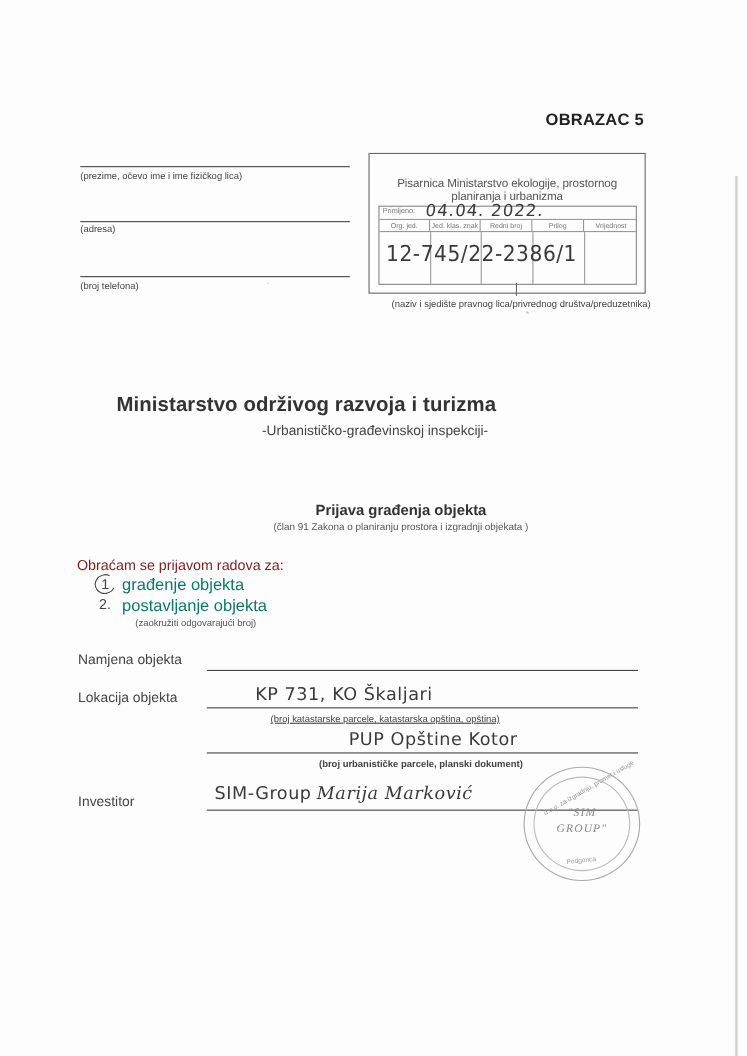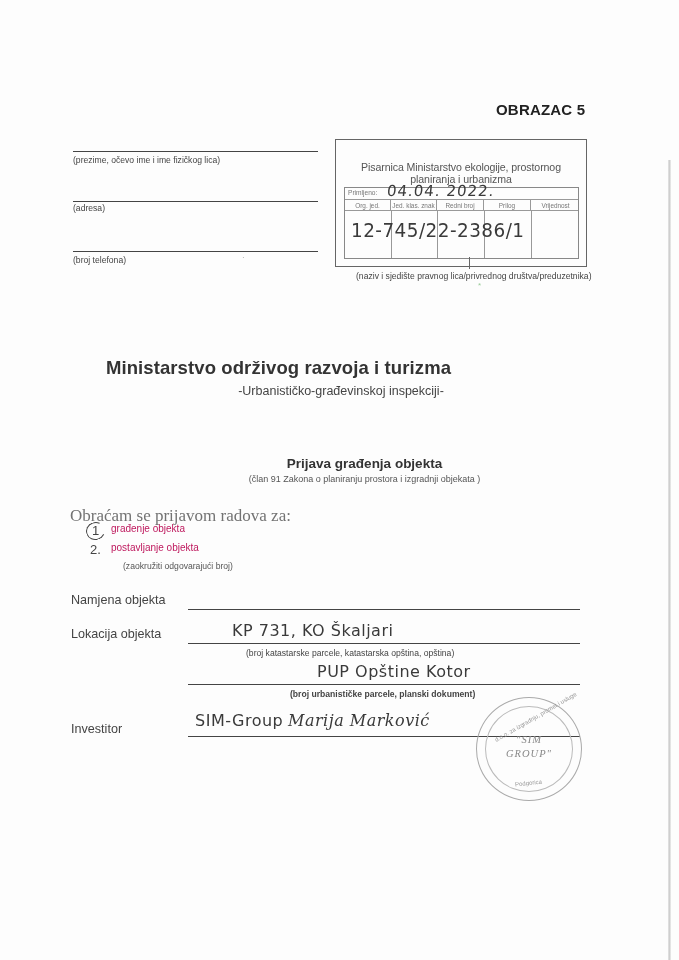--- a/index.html
+++ b/index.html
@@ -26,22 +26,22 @@
     .recv-date { position: absolute; left: 42px; top: -6px; font-size: 15px; letter-spacing: 1px; transform: skewX(-6deg); }
     .reg-no { position: absolute; left: 6px; top: 30px; font-size: 20px; letter-spacing: 0.5px; transform: scaleX(0.92); transform-origin: left; white-space: nowrap; }
     .stamp-tick { position: absolute; left: 133px; top: 117px; width: 1px; height: 12px; background: #666; }
 
     .ministry { left: 0; width: 557px; top: 357px; text-align: center; font-size: 18.5px; font-weight: bold; color: #333; letter-spacing: 0.1px; }
     .dept { left: 0; width: 652px; top: 384px; text-align: center; font-size: 12.5px; color: #444; padding-left: 30px; }
 
     .form-title { left: 0; width: 679px; top: 456px; text-align: center; font-size: 13.5px; font-weight: bold; color: #333; padding-left: 50px; }
     .form-sub { left: 0; width: 679px; top: 474px; text-align: center; font-size: 9px; color: #555; padding-left: 50px; }
 
-    .intro { left: 70px; top: 506px; font-size: 17px; color: #737373; font-family: Liberation Serif, serif; }
-    .opt { position: absolute; font-size: 10px; color: #be185d; }
+    .intro { left: 70px; top: 506px; font-size: 13px; color: #7f1d1d; }
+    .opt { position: absolute; font-size: 15px; color: #0f766e; }
     .opt-num { position: absolute; font-size: 13px; color: #444; }
     .circle { position: absolute; left: 86px; top: 522px; width: 19px; height: 18px; border: 1.2px solid #444; border-radius: 50%; border-right-color: transparent; transform: rotate(-20deg); }
     .hint { left: 107px; top: 561px; font-size: 8.6px; color: #555; margin-left: 16px; }
 
     .lbl { position: absolute; font-size: 12.6px; color: #444; }
     .ans { position: absolute; font-family: "DejaVu Sans", sans-serif; font-size: 16px; color: #3a3a3a; white-space: nowrap; letter-spacing: 0.5px; }
 
     
     .seal { position: absolute; left: 476px; top: 697px; width: 106px; height: 104px; border-radius: 50%; border: 1.2px solid #aaa; }
     .seal-inner { position: absolute; left: 8px; top: 8px; right: 8px; bottom: 8px; border-radius: 50%; border: 1px solid #bbb; }
@@ -107,21 +107,21 @@
 <div class="opt-num" style="left:90px; top:542px;">2.</div>
 <div class="opt" style="left:111px; top:542px;">postavljanje objekta</div>
 <div class="abs hint">(zaokružiti odgovarajući broj)</div>
 
 <div class="lbl" style="left:71px; top:593px;">Namjena objekta</div>
 <div class="line" style="left:188px; top:609px; width:392px;"></div>
 
 <div class="lbl" style="left:71px; top:627px;">Lokacija objekta</div>
 <div class="ans" style="left:232px; top:621px;">KP 731, KO Škaljari</div>
 <div class="line" style="left:188px; top:643px; width:392px;"></div>
-<div class="cap" style="left:246px; top:648px;">(broj katastarske parcele, katastarska opština, opština)</div>
+<div class="cap" style="left:246px; top:648px;text-decoration:underline;">(broj katastarske parcele, katastarska opština, opština)</div>
 
 <div class="ans" style="left:317px; top:662px;">PUP Opštine Kotor</div>
 <div class="line" style="left:188px; top:684px; width:392px;"></div>
 <div class="cap" style="left:290px; top:689px;font-weight:bold;">(broj urbanističke parcele, planski dokument)</div>
 
 <div class="lbl" style="left:71px; top:722px;">Investitor</div>
 <div class="ans" style="left:195px; top:711px;">SIM-Group</div>
 <div class="ans" style="left:288px; top:711px; font-style:italic; font-family:'DejaVu Serif', serif;">Marija Marković</div>
 <div class="line" style="left:188px; top:736px; width:392px;"></div>
 

